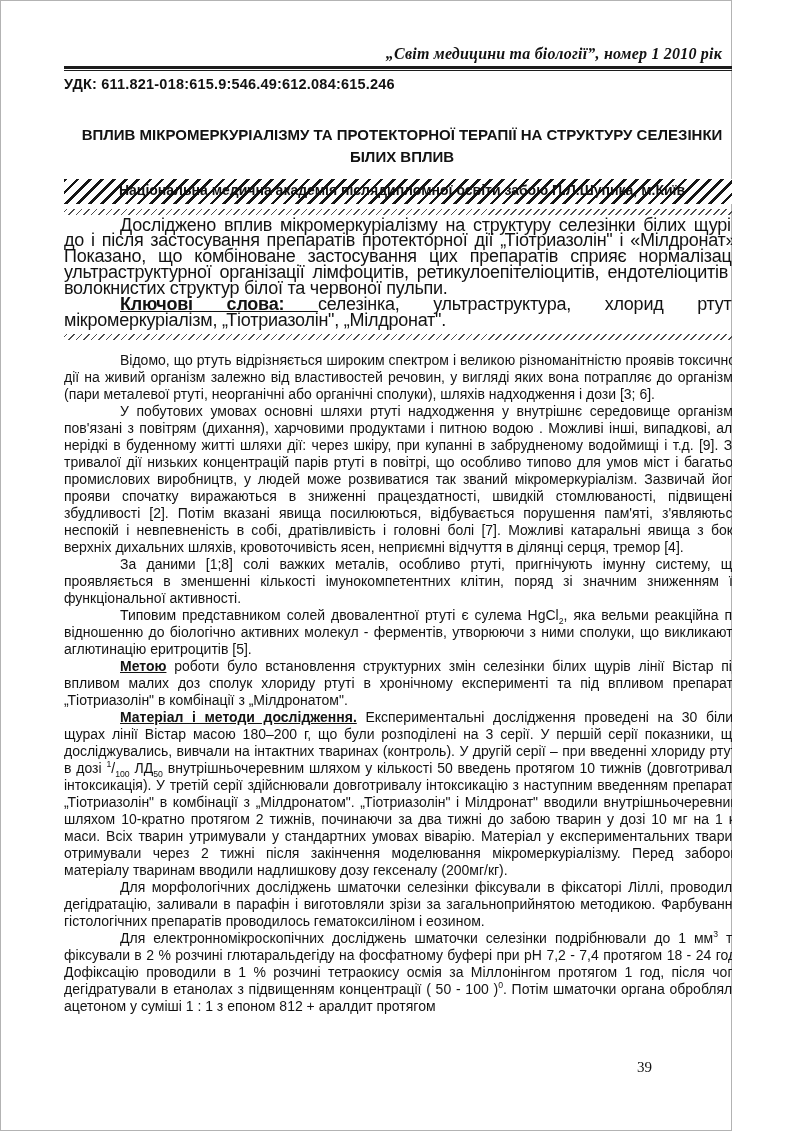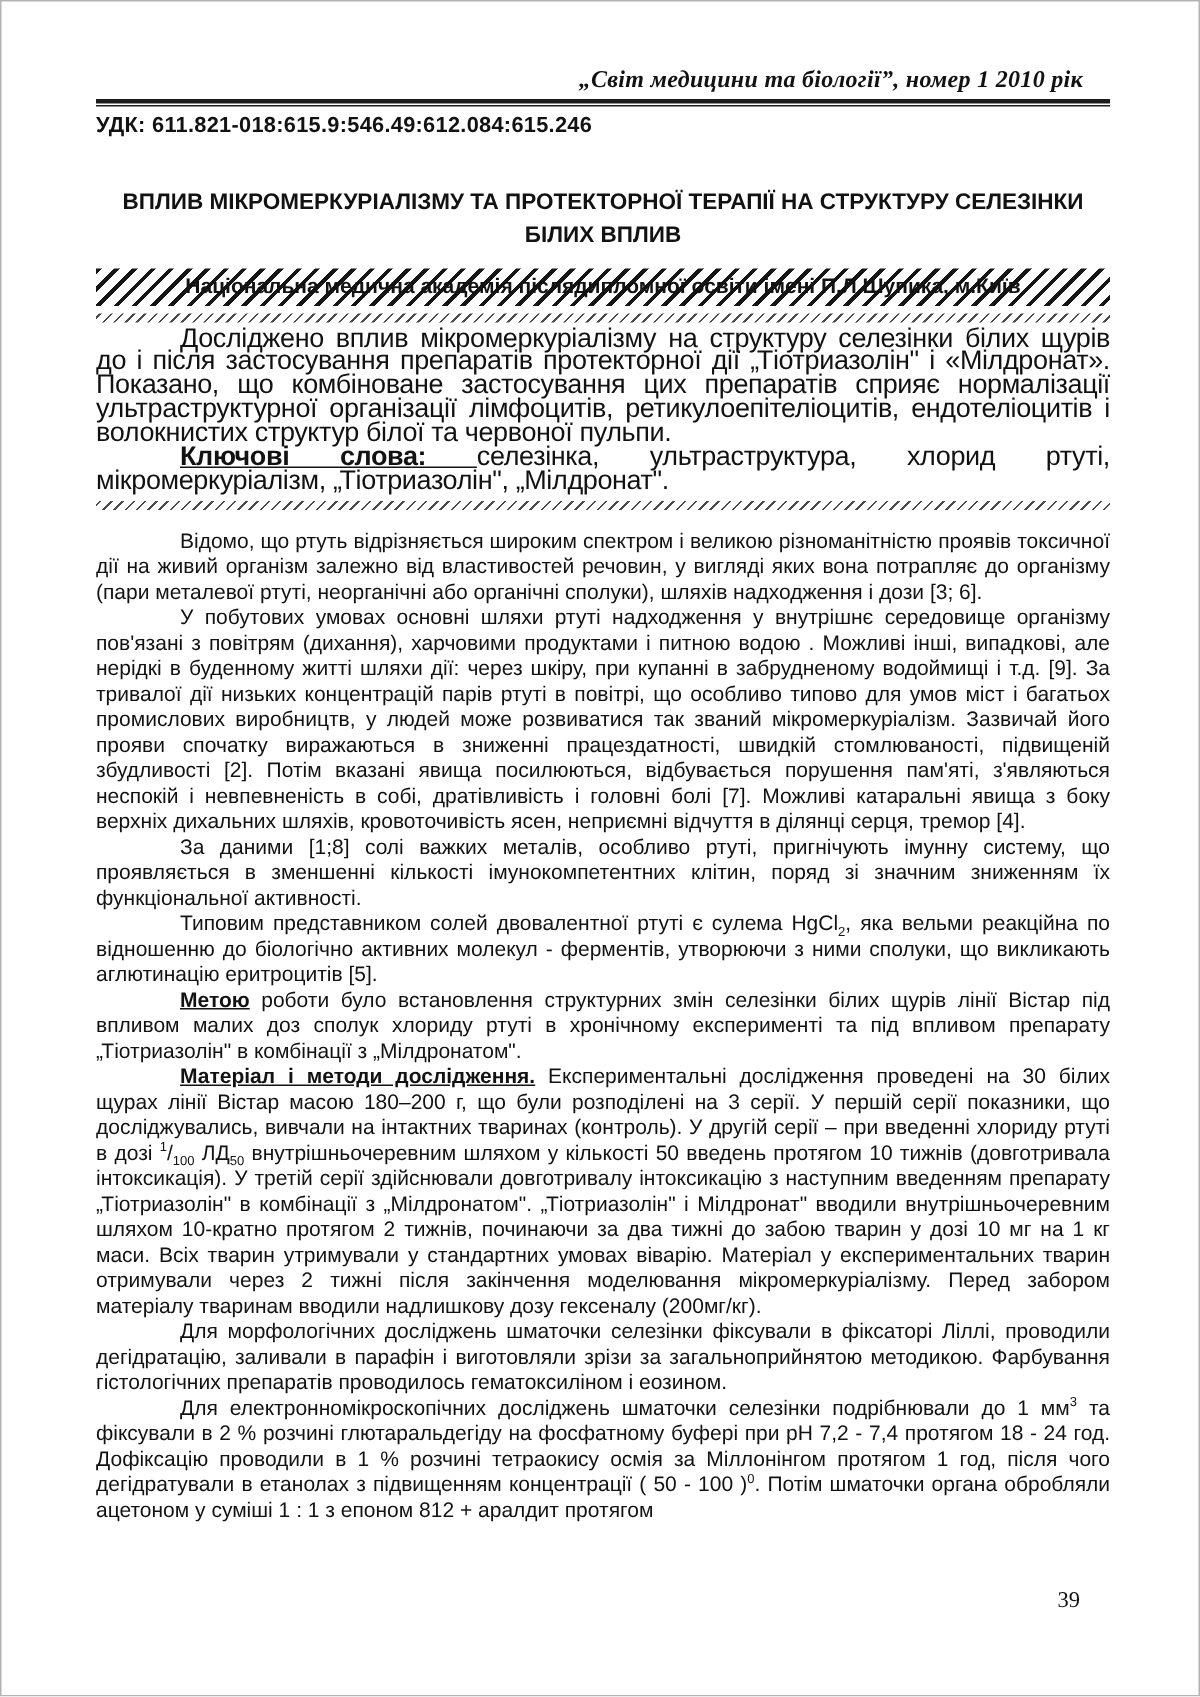--- a/index.html
+++ b/index.html
@@ -1,18 +1,18 @@
 <!DOCTYPE html>
 <html lang="uk"><head>
 <meta charset="utf-8">
 <style>
   html,body { margin:0; padding:0; background:#fff; }
   body { font-family:"Liberation Sans", sans-serif; color:#121212; }
   .page {
-    position:relative; width:800px; height:1131px; background:#ffffff;
+    position:relative; width:732px; height:1131px; background:#ffffff;
     overflow:hidden; box-shadow: inset 0 0 0 1px #b3b3b3;
   }
   .content { position:absolute; left:64px; top:0; width:676px; }
 
   .journal-line {
     margin-top:44px; text-align:right; padding-right:18px;
     font-family:"Liberation Serif", serif; font-style:italic; font-weight:bold;
     font-size:16px; line-height:20px; letter-spacing:0.2px;
   }
   .rule {
@@ -63,21 +63,21 @@
     <div class="rule"></div>
 
     <div class="udk">УДК: 611.821-018:615.9:546.49:612.084:615.246</div>
 
     <div class="title">
       <div>ВПЛИВ МІКРОМЕРКУРІАЛІЗМУ ТА ПРОТЕКТОРНОЇ ТЕРАПІЇ НА  СТРУКТУРУ СЕЛЕЗІНКИ</div>
       <div>БІЛИХ ВПЛИВ</div>
     </div>
 
     <div class="band">
-      <div>Національна медична академія післядипломної освіти імені П.Л.Шупика, м.Київ</div>
+      <div>Національна медична академія післядипломної освіти забою П.Л.Шупика, м.Київ</div>
     </div>
 
     <div class="zigzag"></div>
 
     <div class="abstract">
       <p>Досліджено вплив мікромеркуріалізму на структуру селезінки білих щурів до і після застосування препаратів протекторної дії „Тіотриазолін" і «Мілдронат». Показано, що комбіноване застосування  цих препаратів сприяє нормалізації ультраструктурної організації лімфоцитів, ретикулоепітеліоцитів, ендотеліоцитів і волокнистих структур білої та червоної пульпи.</p>
       <p><span class="b">Ключові слова: </span><span>селезінка, ультраструктура, хлорид ртуті, мікромеркуріалізм, „Тіотриазолін", „Мілдронат".</span></p>
     </div>
 
     <div class="zigzag"></div>

